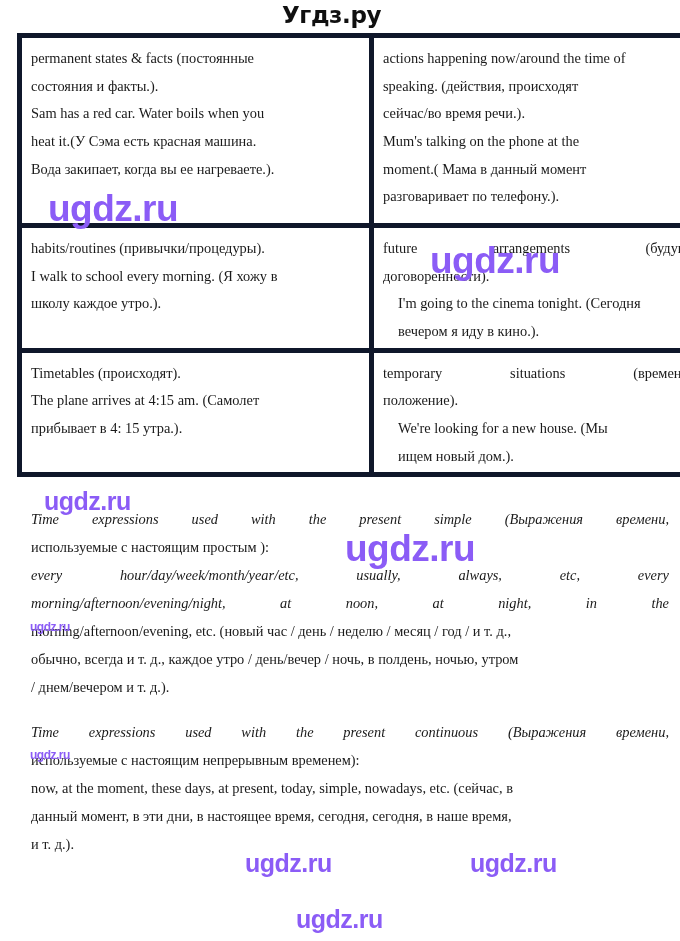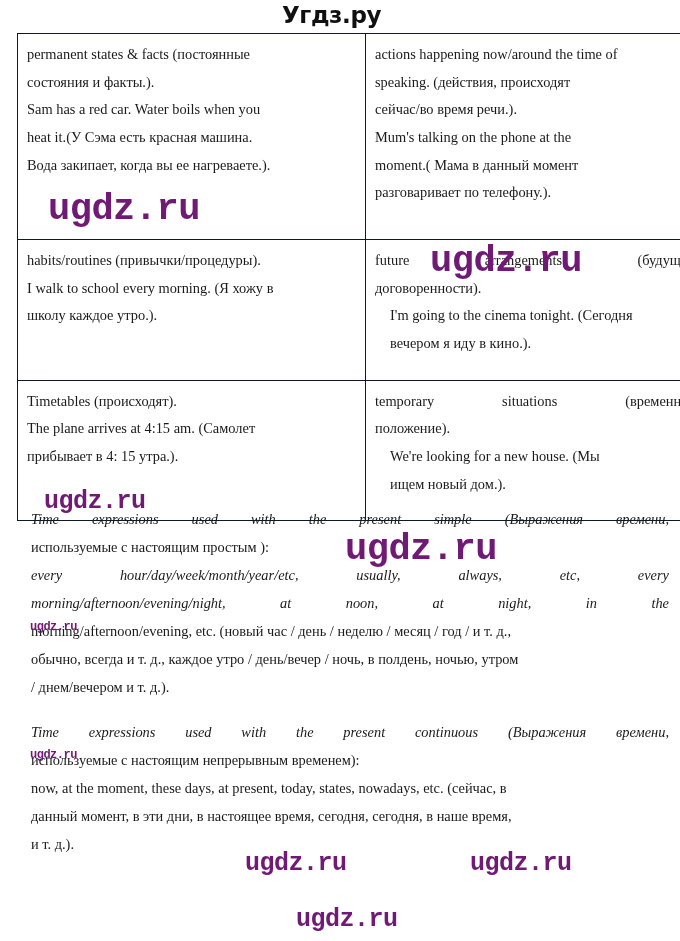--- a/index.html
+++ b/index.html
@@ -32,23 +32,23 @@
   
   .grammar-table {
     position: absolute;
     left: 17px;
     top: 33px;
     width: 649px;
     border-collapse: collapse;
     table-layout: fixed;
   }
   .grammar-table td {
-    border: 1px solid #0f172a;
+    border: 5px solid #0f172a;
     vertical-align: top;
-    padding: 7px 9px 22px 9px;
+    padding: 7px 9px 2px 9px;
     font-size: 14.4px;
     line-height: 1.92;
   }
   .col-left { width: 329px; }
   .col-right { width: 320px; }
 
   .cell-line { display: block; }
   .cell-line.just {
     text-align: justify;
     text-align-last: justify;
@@ -74,23 +74,23 @@
   .prose .ln { display: block; }
   .prose .ln.spread {
     text-align: justify;
     text-align-last: justify;
     font-style: italic;
   }
 
   
   .wm {
     position: absolute;
-    font-family: Liberation Mono, monospace;
+    font-family: Liberation Sans, sans-serif;
     font-weight: bold;
-    color: #701a75;
+    color: #8b5cf6;
     white-space: nowrap;
     letter-spacing: -0.5px;
     pointer-events: none;
   }
   .wm-big   { font-size: 37px; }
   .wm-mid   { font-size: 25px; }
   .wm-small { font-size: 12px; }
 
   .wm-a { left: 48px;  top: 188px; }
   .wm-b { left: 430px; top: 240px; }
@@ -161,21 +161,21 @@
     <span class="ln">используемые с настоящим простым ):</span>
     <span class="ln spread">every hour/day/week/month/year/etc, usually, always, etc, every</span>
     <span class="ln spread">morning/afternoon/evening/night, at noon, at night, in the</span>
     <span class="ln">morning/afternoon/evening, etc. (новый час / день / неделю / месяц / год / и т. д.,</span>
     <span class="ln">обычно, всегда и т. д., каждое утро / день/вечер / ночь, в полдень, ночью, утром</span>
     <span class="ln">/ днем/вечером и т. д.).</span>
   </p>
   <p>
     <span class="ln spread">Time expressions used with the present continuous (Выражения времени,</span>
     <span class="ln">используемые с настоящим непрерывным временем):</span>
-    <span class="ln">now, at the moment, these days, at present, today, states, nowadays, etc. (сейчас, в</span>
+    <span class="ln">now, at the moment, these days, at present, today, simple, nowadays, etc. (сейчас, в</span>
     <span class="ln">данный момент, в эти дни, в настоящее время, сегодня, сегодня, в наше время,</span>
     <span class="ln">и т. д.).</span>
   </p>
 </div>
 
 <div class="wm wm-big wm-a">ugdz.ru</div>
 <div class="wm wm-big wm-b">ugdz.ru</div>
 <div class="wm wm-mid wm-c">ugdz.ru</div>
 <div class="wm wm-big wm-d">ugdz.ru</div>
 <div class="wm wm-small wm-e">ugdz.ru</div>

